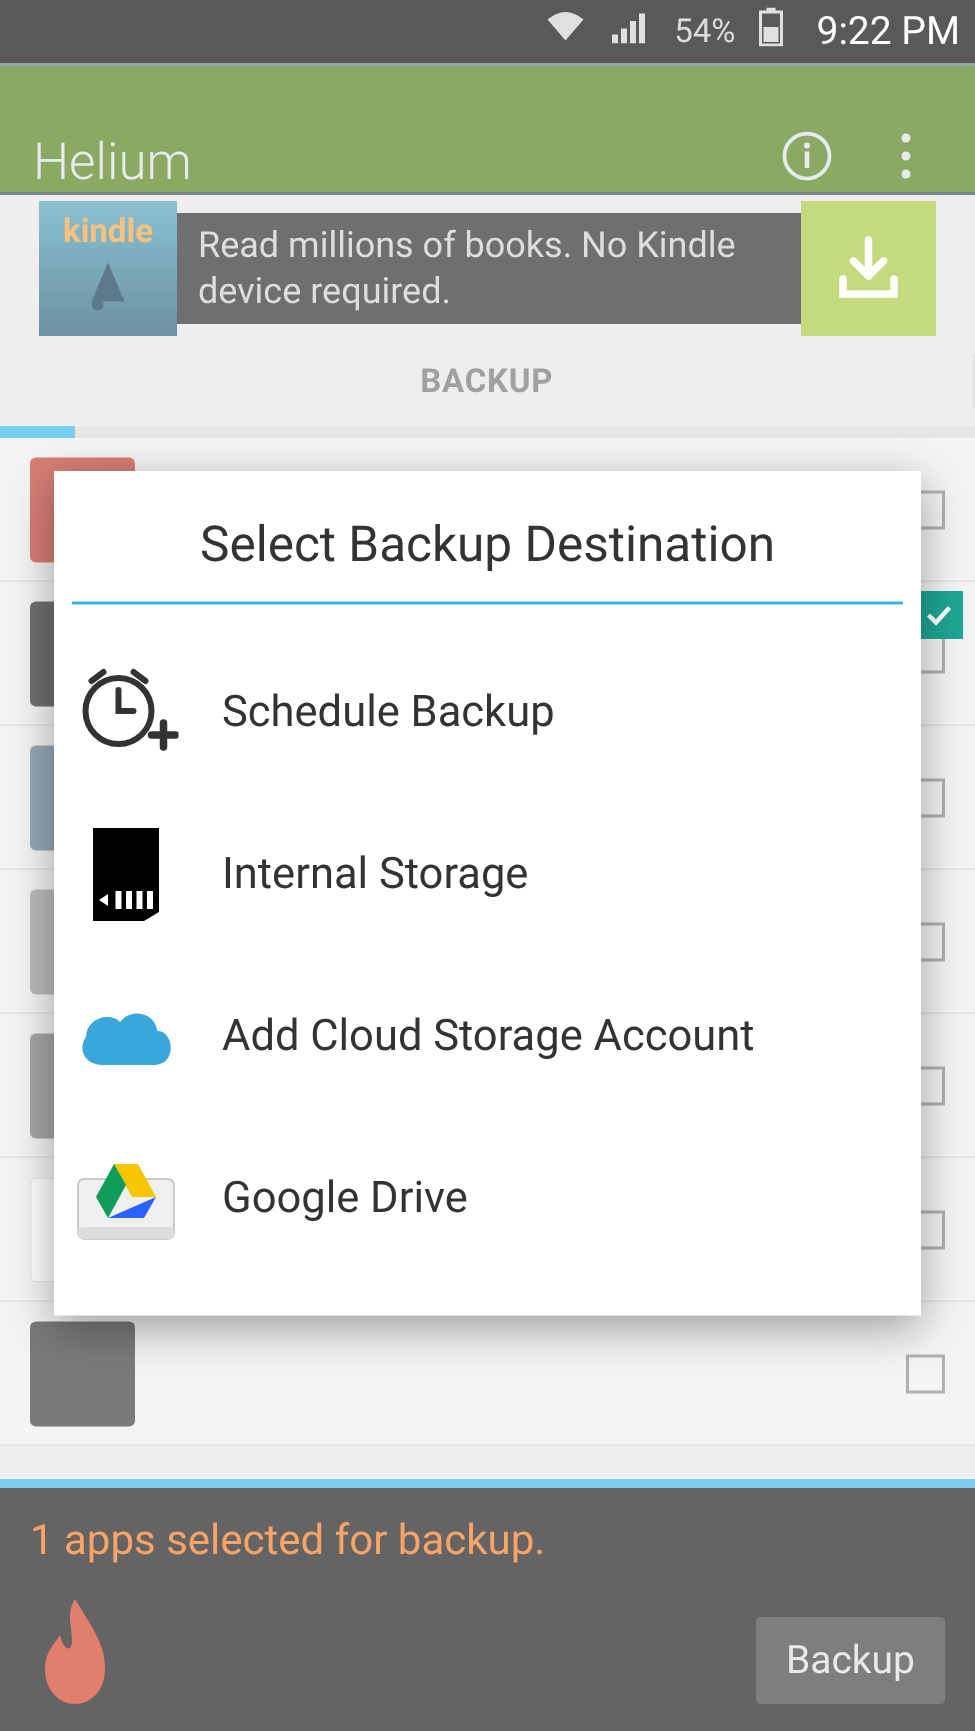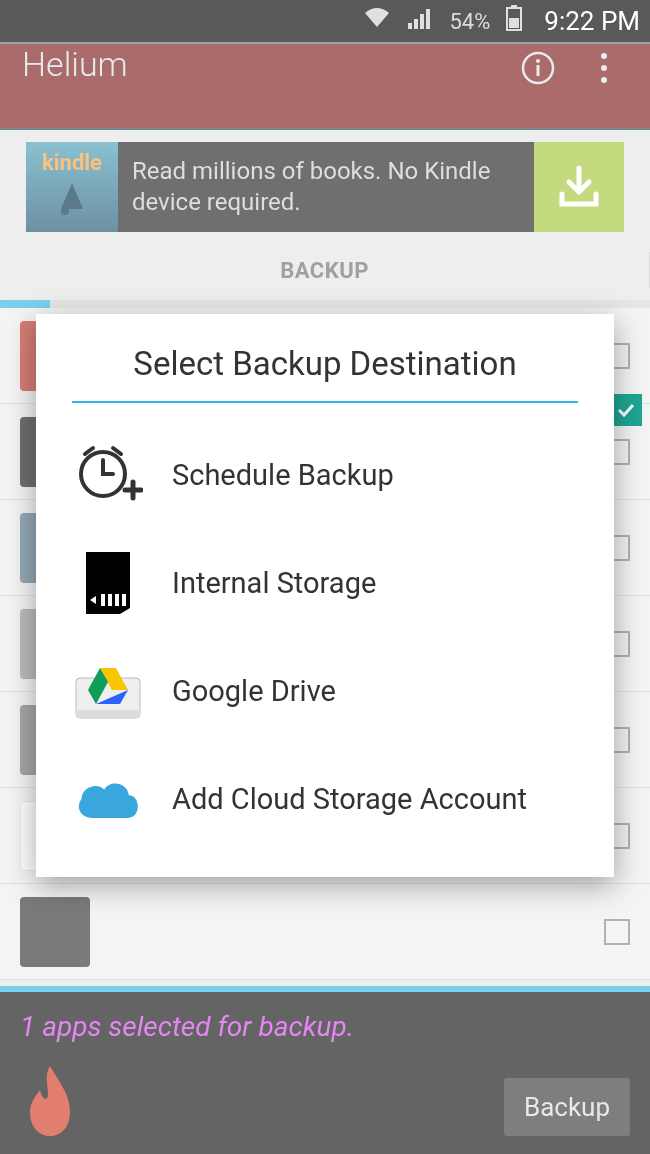--- a/index.html
+++ b/index.html
@@ -17,35 +17,35 @@
     padding: 0 10px;
     font-size: 24px;
     gap: 16px;
   }
   .status-bar .battery-pct { font-size: 22px; }
   .status-bar .time { font-size: 26px; margin-left: 6px; color: #fff; }
 
   
   .app-bar {
     height: 88px;
-    background: #7f1d1d;
+    background: #4d7c0f;
     border-top: 2px solid #5f7782;
     border-bottom: 2px solid #2d4550;
     display: flex;
-    align-items: flex-start;
+    align-items: flex-end;
     padding: 0 22px;
     color: #d8e2e6;
   }
   .app-title { font-size: 34px; font-weight: 300; flex: 1; }
   .app-bar .icon-btn { width: 48px; height: 48px; display:flex; align-items:center; justify-content:center; margin-left: 18px; }
 
   
   .ad {
     margin: 12px 26px 8px;
-    height: 90px;
+    height: 74px;
     background: #222;
     display: flex;
     align-items: center;
     color: #ccc;
   }
   .ad-kindle {
     width: 92px; height: 90px;
     background: linear-gradient(#4aa0b8,#1f5672);
     display:flex; flex-direction:column; align-items:center; justify-content:flex-start;
     color:#f7a238; font-weight:bold; font-size:22px; padding-top:8px;
@@ -68,34 +68,34 @@
   .row { height:96px; border-bottom:1px solid #d2d2d2; display:flex; align-items:center; padding:0 20px; }
   .row .thumb { width:70px; height:70px; background:#888; border-radius:4px; }
   .row .chk { width:26px; height:26px; border:2px solid #888; margin-left:auto; }
 
   
   .bottom {
     position:absolute; left:0; right:0; bottom:0; height:168px;
     background:#111; color:#ddd;
   }
   .bottom .progress { height:6px; background:#33b5e5; width:100%; }
-  .bottom .status { padding:18px 20px 0; font-size:28px; color:#d946ef;font-style:italic; }
+  .bottom .status { padding:18px 20px 0; font-size:28px; color:#f97316; }
   .bottom .btn {
     position:absolute; right:20px; bottom:18px;
     background:#3a3a3a; color:#ddd; font-size:26px;
     padding:14px 20px; border-radius:3px;
   }
   .flame { position:absolute; left:20px; bottom:14px; }
 
   
   .scrim { position:absolute; inset:0; background:rgba(255,255,255,0.35); }
   .dialog {
     position:absolute; left:36px; right:36px; top:314px;
     background:#fff; box-shadow:0 8px 28px rgba(0,0,0,0.35);
-    padding: 30px 36px 24px;
+    padding: 30px 12px 24px;
   }
   .dialog-title { font-size:33px; color:#333; text-align:center; font-weight:400; padding-bottom:18px;}
   .dialog-divider { height:2px; background:#33b5e5; margin-bottom:18px; }
   .opt { display:flex; align-items:center; height:108px; }
   .opt .opt-icon { width:72px; height:72px; display:flex; align-items:center; justify-content:center; }
   .opt .opt-label { font-size:29px; color:#333; margin-left:28px; line-height:1.2; }
 
   
   .peek-check {
     position:absolute; right:8px; top:394px; width:32px; height:32px; background:#1fa693;
@@ -244,32 +244,32 @@
         <rect x="42" y="42" width="4" height="12" fill="#fff"></rect>
         <rect x="21" y="42" width="4" height="12" fill="#fff"></rect>
         <path d="M10 48 L16 44 V52 Z" fill="#fff"></path>
       </svg>
     </div>
     <div class="opt-label">Internal Storage</div>
   </div>
 
   <div class="opt">
     <div class="opt-icon">
+      <svg width="76" height="52" viewBox="0 0 76 52">
+        <path d="M22 46 C8 46 4 34 10 26 C10 14 26 8 34 16 C40 6 58 8 60 22 C72 22 74 46 58 46 Z" fill="#39a7dd"></path>
+      </svg>
+    </div>
+    <div class="opt-label">Add Cloud Storage Account</div>
+  </div>
+
+  <div class="opt">
+    <div class="opt-icon">
       <svg width="72" height="62" viewBox="0 0 72 62">
         <rect x="4" y="18" width="64" height="40" rx="4" fill="#efefef" stroke="#bbb"></rect>
         <rect x="4" y="50" width="64" height="8" rx="3" fill="#dcdcdc"></rect>
         <path d="M28 8 L44 8 L56 30 L40 30 Z" fill="#f7c600"></path>
         <path d="M28 8 L16 30 L24 44 L36 22 Z" fill="#0f9d58"></path>
         <path d="M24 44 L56 30 L48 44 Z" fill="#2962ff"></path>
       </svg>
     </div>
     <div class="opt-label">Google Drive</div>
   </div>
-
-  <div class="opt">
-    <div class="opt-icon">
-      <svg width="76" height="52" viewBox="0 0 76 52">
-        <path d="M22 46 C8 46 4 34 10 26 C10 14 26 8 34 16 C40 6 58 8 60 22 C72 22 74 46 58 46 Z" fill="#39a7dd"></path>
-      </svg>
-    </div>
-    <div class="opt-label">Add Cloud Storage Account</div>
-  </div>
 </div>
 
 </body></html>

